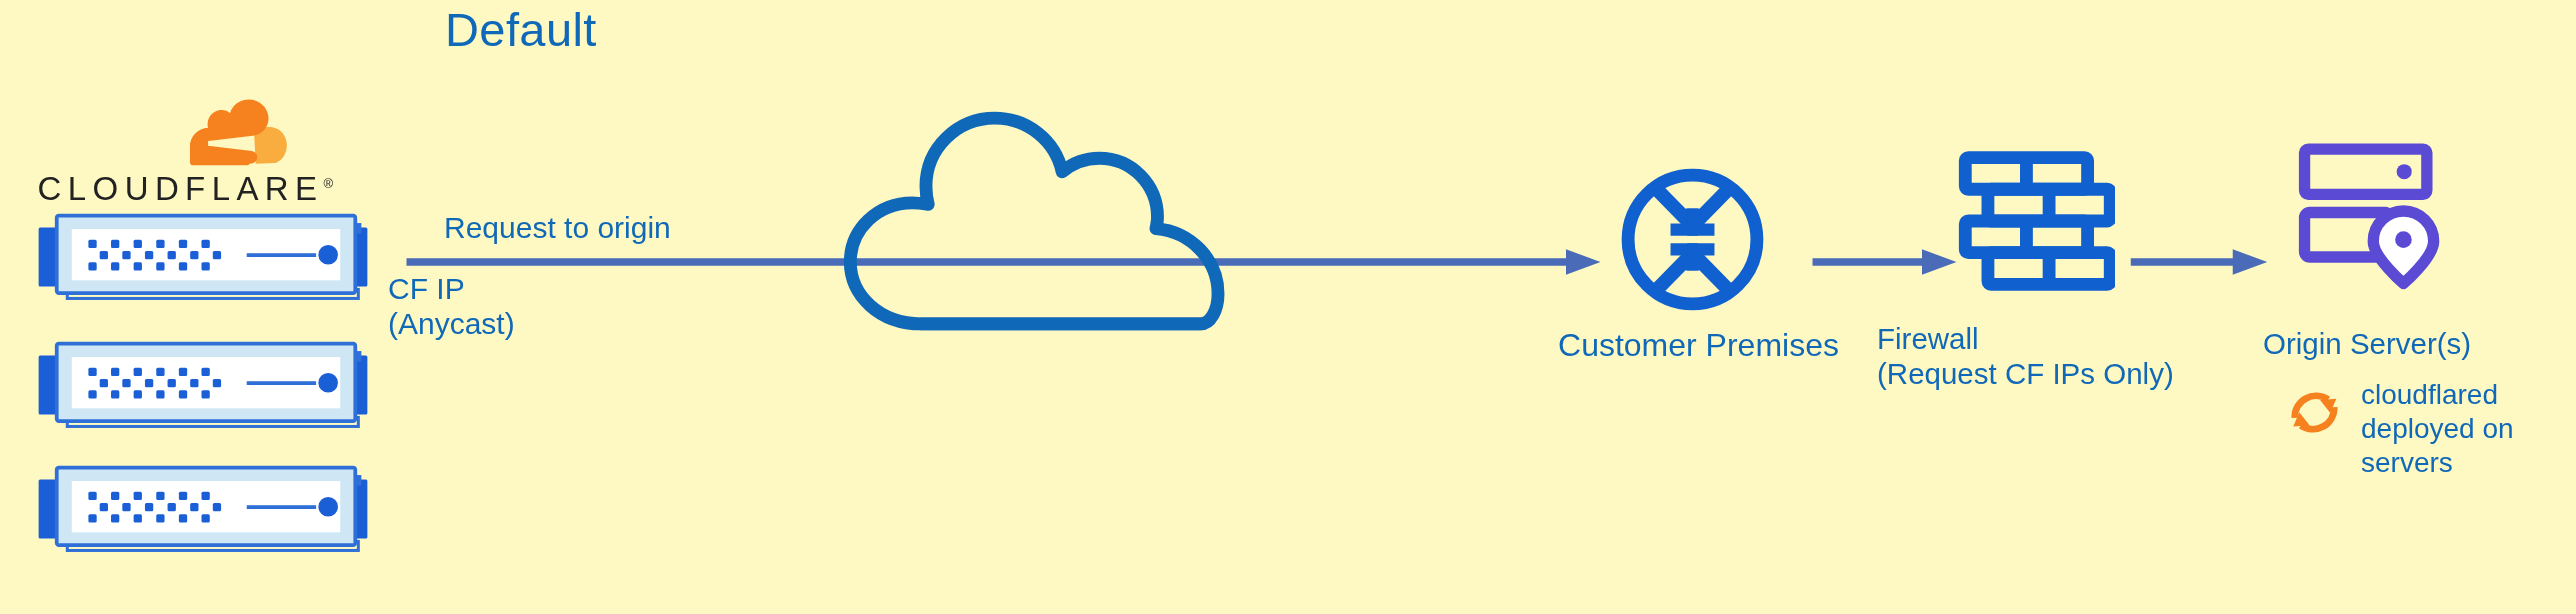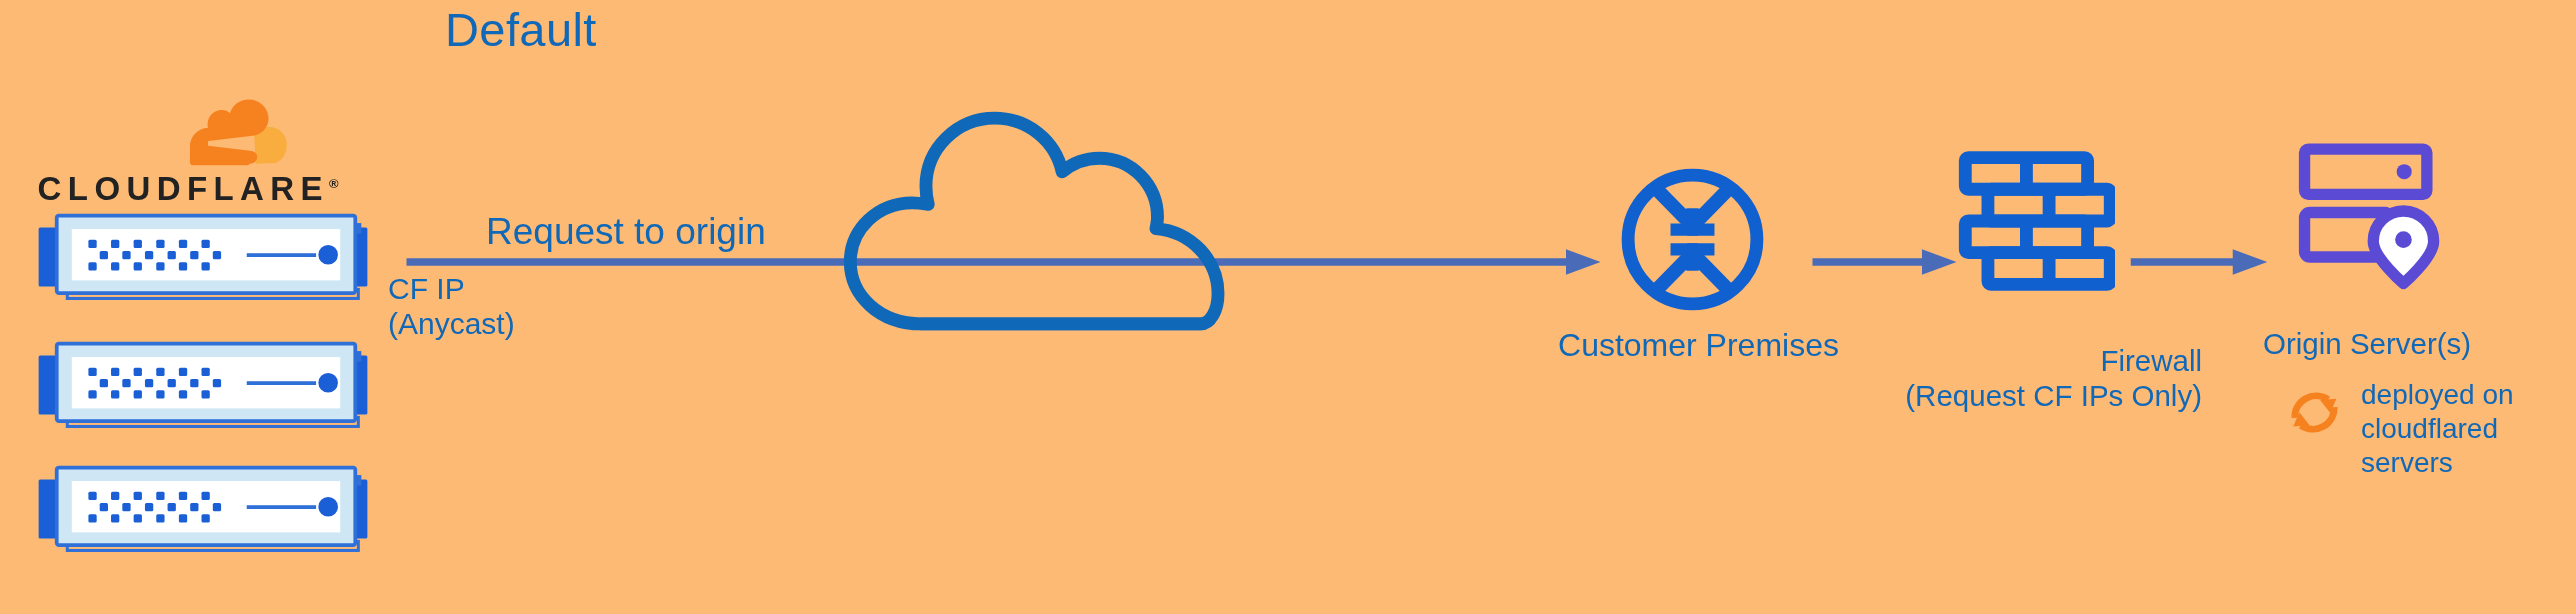--- a/index.html
+++ b/index.html
@@ -8,21 +8,21 @@
     background: #ffffff;
   }
   body {
     font-family: "Liberation Sans", sans-serif;
     -webkit-font-smoothing: antialiased;
   }
   #canvas {
     position: relative;
     width: 2576px;
     height: 614px;
-    background: #fdba74;
+    background: #fef9c3;
     overflow: hidden;
   }
   .abs { position: absolute; }
 
   
   #diagram-title {
     left: 445px;
     top: 3px;
     font-size: 47px;
     color: #1068b8;
@@ -36,42 +36,42 @@
     left: 30px;
     top: 91px;
     width: 348px;
     height: 114px;
   }
   #cf-mark { left: 135px; top: 0px; }
   #cf-wordmark {
     left: 7.6px;
     top: 79px;
     font-size: 33px;
-    font-weight: bold;
+    font-weight: normal;
     color: #222222;
     letter-spacing: 6.4px;
     white-space: nowrap;
   }
   #cf-wordmark .reg {
     font-size: 13px;
     vertical-align: super;
     letter-spacing: 0;
   }
 
   
   .cf-server { width: 342px; height: 95px; }
   #cf-server-1 { left: 32px; top: 211px; }
   #cf-server-2 { left: 32px; top: 339px; }
   #cf-server-3 { left: 32px; top: 463px; }
 
   
   #label-request-to-origin {
-    left: 486px;
+    left: 444px;
     top: 211px;
-    font-size: 37px;
+    font-size: 30px;
     color: #1068b8;
     white-space: nowrap;
   }
   #label-cf-ip {
     left: 388px;
     top: 271px;
     font-size: 30px;
     color: #1068b8;
     line-height: 1.18;
     white-space: nowrap;
@@ -105,25 +105,24 @@
     color: #1068b8;
     line-height: 1.17;
   }
 
   
   #firewall-icon { left: 1956px; top: 150px; }
   #label-firewall {
     left: 1877px;
     top: 322px;
     width: 325px;
-    text-align: right;
+    text-align: left;
     font-size: 29.5px;
     color: #1068b8;
     line-height: 1.17;
-    margin-top: 22px;
   }
 
   
   #origin-icon { left: 2297px; top: 140px; }
   #label-origin {
     left: 2263px;
     top: 327px;
     width: 303px;
     font-size: 29.5px;
     color: #1068b8;
@@ -351,20 +350,20 @@
   <div class="abs" id="label-origin">Origin Server(s)</div>
 
   <div class="abs" id="cloudflared-note">
     <svg id="cloudflared-icon" width="59" height="59" viewBox="0 0 78 78">
       <path d="M13 46 A28 28 0 0 1 57 22" fill="none" stroke="#f6821f" stroke-width="9"></path>
       <polygon points="60,15 70,33 48,33" fill="#f6821f" transform="rotate(52 58 26)"></polygon>
       <path d="M65 32 A28 28 0 0 1 21 56" fill="none" stroke="#f6821f" stroke-width="9"></path>
       <polygon points="18,63 8,45 30,45" fill="#f6821f" transform="rotate(52 20 53)"></polygon>
     </svg>
     <div id="cloudflared-text">
+      <div>cloudflared</div>
       <div>deployed on</div>
-      <div>cloudflared</div>
       <div>servers</div>
     </div>
   </div>
 
 </div>
 
 
 </body></html>

